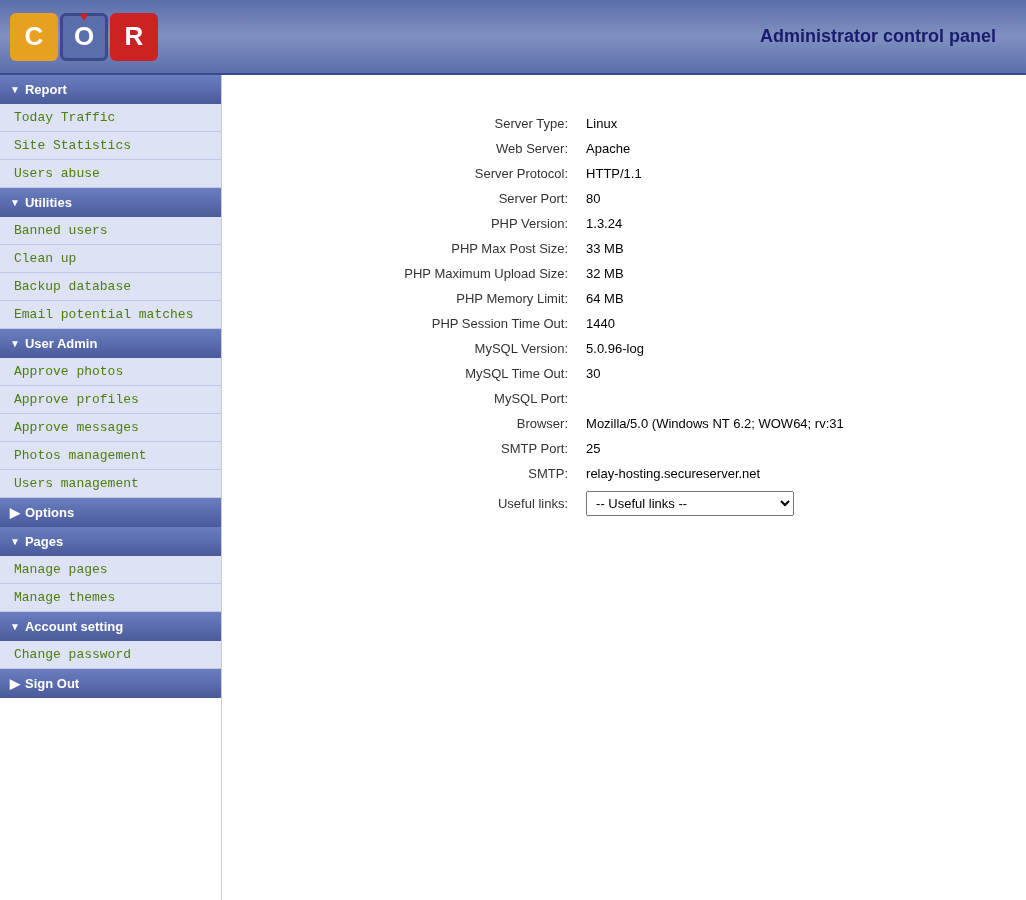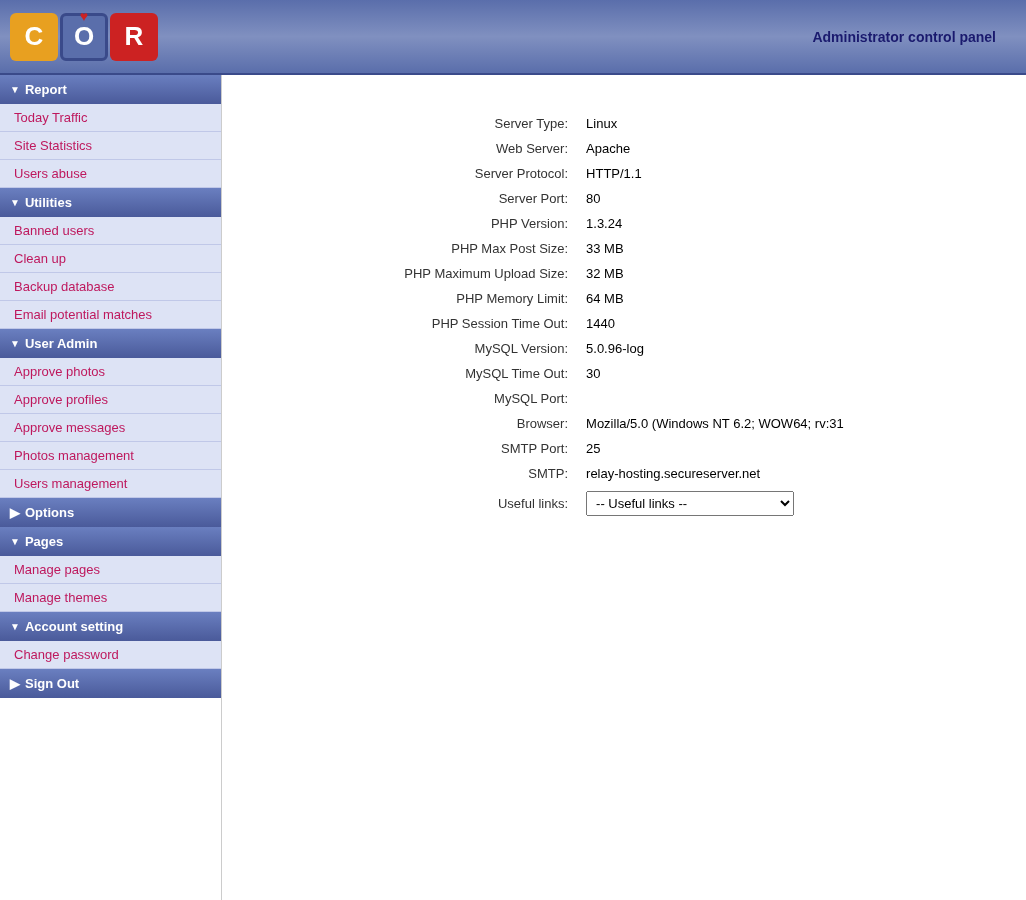--- a/index.html
+++ b/index.html
@@ -38,21 +38,21 @@
     .logo-heart {
       position: absolute;
       top: -8px;
       left: 50%;
       transform: translateX(-50%);
       color: #cc2222;
       font-size: 14px;
     }
 
     #header-title {
-      font-size: 14px;
+      font-size: 18px;
       font-weight: bold;
       color: #1a1a6e;
       margin-right: 20px;
     }
 
     
     #layout {
       display: flex;
       min-height: 825px;
     }
@@ -75,27 +75,28 @@
       align-items: center;
       gap: 5px;
       cursor: pointer;
     }
     .sidebar-section-header .arrow {
       font-size: 10px;
     }
 
     .sidebar-item {
       background: #dde3f5;
-      color: #be185d;
+      color: #4d7c0f;
       padding: 6px 14px;
       font-size: 13px;
       border-bottom: 1px solid #c0c8e8;
       cursor: pointer;
       display: block;
       text-decoration: none;
+      font-family: Liberation Mono, monospace;
     }
 
     .options-header {
       background: linear-gradient(to bottom, #6a7fc0, #4a5a9a);
       color: white;
       font-weight: bold;
       padding: 7px 10px;
       font-size: 13px;
       display: flex;
       align-items: center;

